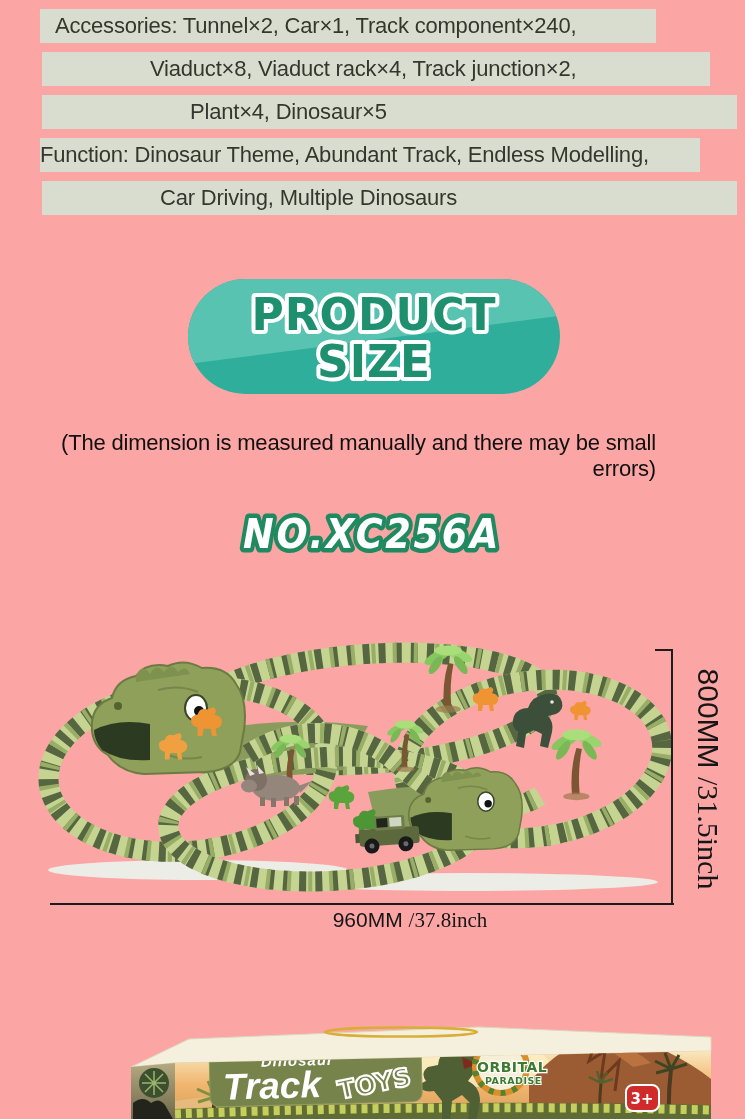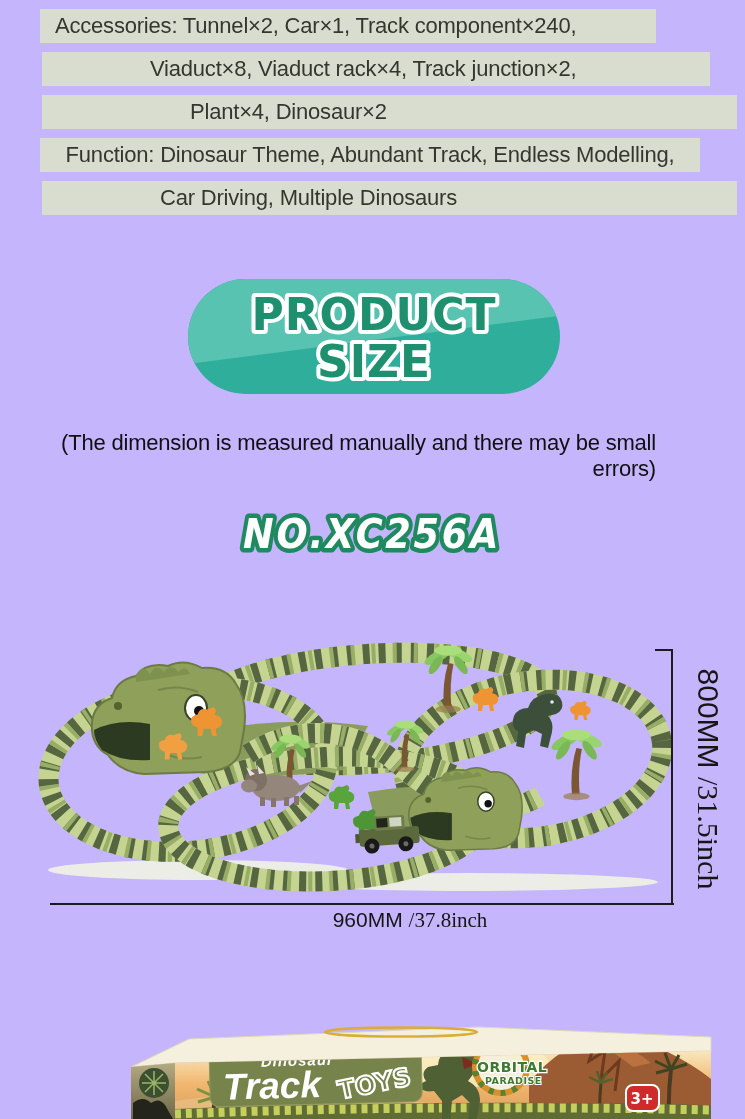--- a/index.html
+++ b/index.html
@@ -1,24 +1,24 @@
 <!DOCTYPE html>
 <html><head>
 <meta charset="utf-8">
 <style>
   html,body{margin:0;padding:0;background:#ffffff;}
-  .page{position:relative;width:745px;height:1119px;background:#c4b5fd;overflow:hidden;
+  .page{position:relative;width:745px;height:1119px;background:#fca5a5;overflow:hidden;
         font-family:"Liberation Sans",sans-serif;}
   
   .spec-line{position:absolute;height:34px;line-height:34px;background:#d9ddcf;
              color:#33372e;font-size:22px;letter-spacing:-0.2px;box-sizing:border-box;white-space:nowrap;}
   .l1{left:40px;top:9px;width:616px;padding-left:15px;}
   .l2{left:42px;top:52px;width:668px;padding-left:108px;}
   .l3{left:42px;top:95px;width:695px;padding-left:148px;}
-  .l4{left:40px;top:138px;width:660px;text-align:center;}
+  .l4{left:40px;top:138px;width:660px;}
   .l5{left:42px;top:181px;width:695px;padding-left:118px;}
   
   .size-pill{position:absolute;left:188px;top:279px;width:372px;height:115px;border-radius:58px;
              background:#2fae9c;overflow:hidden;}
   .size-pill::before{content:"";position:absolute;inset:0;background:#58c3b1;
              clip-path:polygon(0 0,100% 0,100% 32%,0 74%);}
   .size-pill svg{position:relative;display:block;}
   .pill-txt{font-family:"DejaVu Sans",sans-serif;font-weight:bold;font-size:44px;
             fill:#1e9070;stroke:#ffffff;stroke-width:8px;stroke-linejoin:round;paint-order:stroke;
             letter-spacing:1px;}
@@ -49,21 +49,21 @@
   .track-dark{fill:none;stroke:#556640;stroke-width:20px;stroke-dasharray:7 9;}
   .track-mid{fill:none;stroke:#98ad66;stroke-width:20px;stroke-dasharray:4 17;stroke-dashoffset:8;}
 </style>
 </head>
 <body>
 
 <div class="page">
 
   <div class="spec-line l1">Accessories: Tunnel×2, Car×1, Track component×240,</div>
   <div class="spec-line l2">Viaduct×8, Viaduct rack×4, Track junction×2,</div>
-  <div class="spec-line l3">Plant×4, Dinosaur×2</div>
+  <div class="spec-line l3">Plant×4, Dinosaur×5</div>
   <div class="spec-line l4">Function: Dinosaur Theme, Abundant Track, Endless Modelling,</div>
   <div class="spec-line l5">Car Driving, Multiple Dinosaurs</div>
 
   <div class="size-pill">
     <svg width="372" height="115" viewBox="0 0 372 115">
       <text class="pill-txt" x="186" y="51" text-anchor="middle">PRODUCT</text>
       <text class="pill-txt" x="186" y="98" text-anchor="middle">SIZE</text>
     </svg>
   </div>
 

